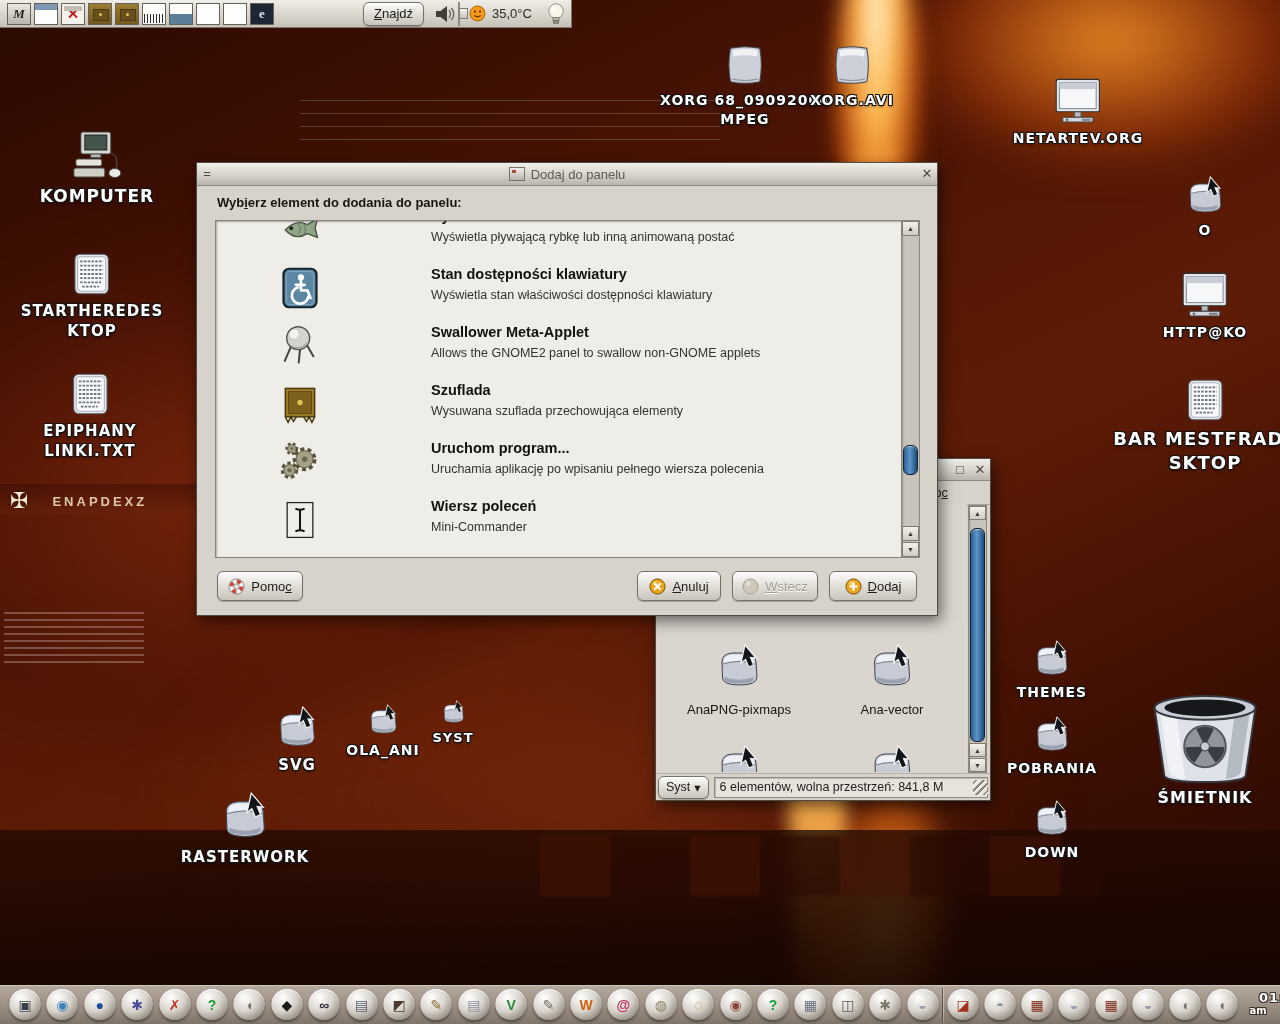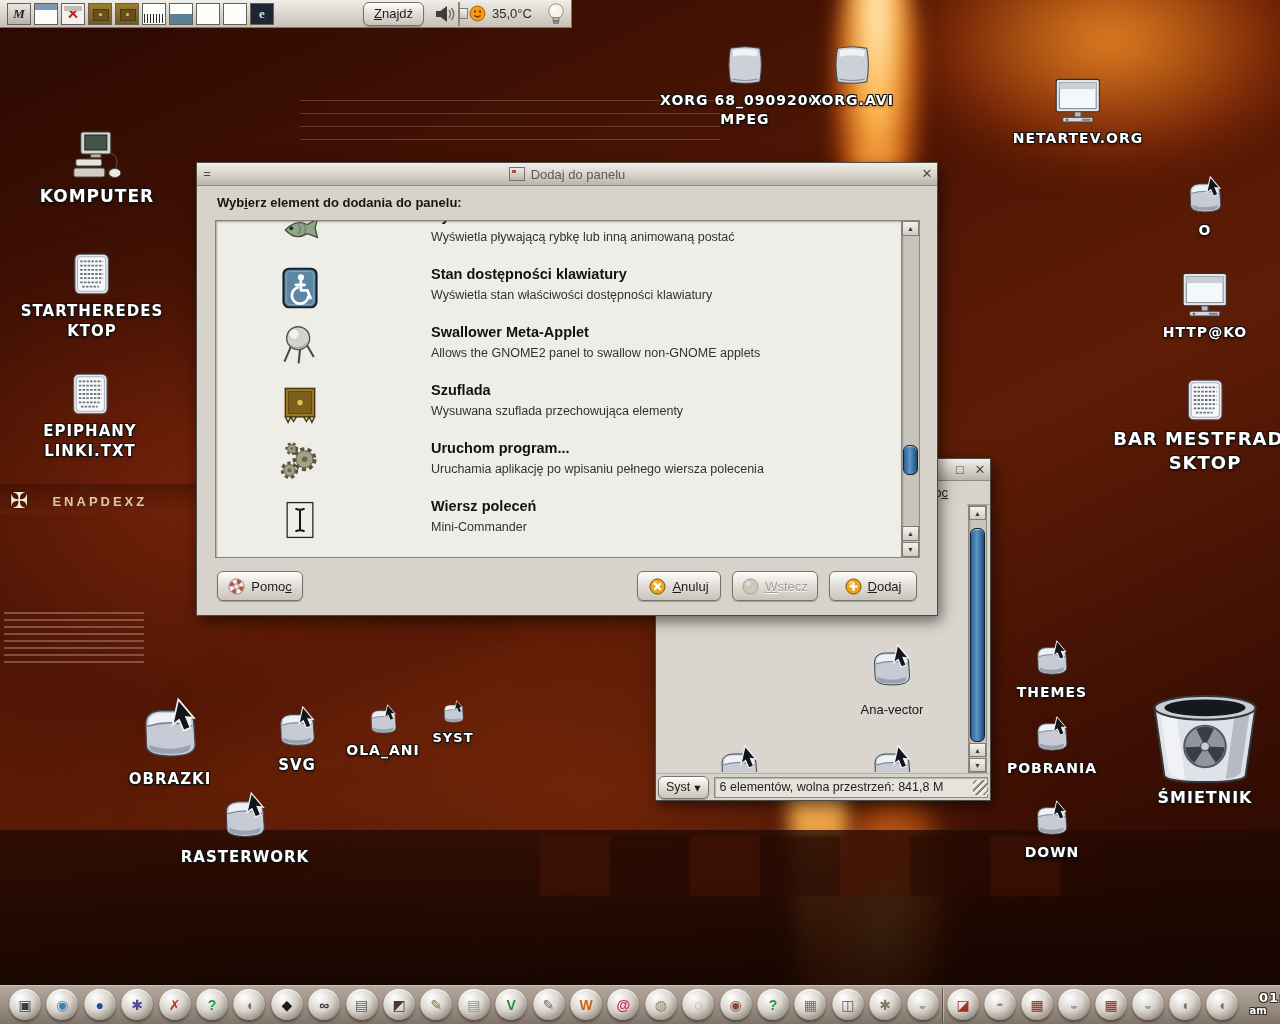--- a/index.html
+++ b/index.html
@@ -299,21 +299,21 @@
             <path d="M9 17 Q9 11 18 10.5 L30 10.5 Q39 11 39 17 L39.3 19 Q24 14.5 8.9 19 Z" fill="#eef1f5"></path>
             <path d="M8 20 Q24 15 40 20" stroke="#79808e" fill="none"></path>
             <path d="M9.5 33 Q24 38.5 38.5 33 L38.5 35 Q38 39.5 24 39.5 Q10 39.5 9.5 35 Z" fill="#9aa1b0"></path>
             <path d="M30 1 L41 14 L35.5 13.4 L38.6 21 L33.8 23 L30.6 15.4 L26 19 Z" fill="#111418" stroke="#f2f2f2" stroke-width="1.2"></path>
           </svg>
         </div>
         <div class="dlabel" style="font-size: 14px;">
           <div>POBRANIA</div>
         </div>
       </div>
-      <div class="dicon" style="left: 1052px; top: 800px; text-decoration: underline;">
+      <div class="dicon" style="left: 1052px; top: 800px;">
         <div class="dicon-img" style="width: 42px; height: 40px;">
           <svg viewBox="0 0 48 48" width="42" height="40">
             <path d="M7 18 Q7 10 17 9 L31 9 Q41 10 41 18 L42 33 Q42 41 24.5 41 Q7 41 7.5 33 Z" fill="#c6cbd5" stroke="#3f444e"></path>
             <path d="M9 17 Q9 11 18 10.5 L30 10.5 Q39 11 39 17 L39.3 19 Q24 14.5 8.9 19 Z" fill="#eef1f5"></path>
             <path d="M8 20 Q24 15 40 20" stroke="#79808e" fill="none"></path>
             <path d="M9.5 33 Q24 38.5 38.5 33 L38.5 35 Q38 39.5 24 39.5 Q10 39.5 9.5 35 Z" fill="#9aa1b0"></path>
             <path d="M30 1 L41 14 L35.5 13.4 L38.6 21 L33.8 23 L30.6 15.4 L26 19 Z" fill="#111418" stroke="#f2f2f2" stroke-width="1.2"></path>
           </svg>
         </div>
         <div class="dlabel" style="font-size: 14px;">
@@ -332,34 +332,20 @@
             <path d="M65 57 L56 39.5 A20 20 0 0 1 74 39.5 Z" fill="#3a3d43"></path>
             <path d="M65 57 L56 39.5 A20 20 0 0 1 74 39.5 Z" fill="#3a3d43" transform="rotate(120 65 57)"></path>
             <path d="M65 57 L56 39.5 A20 20 0 0 1 74 39.5 Z" fill="#3a3d43" transform="rotate(240 65 57)"></path>
             <circle cx="65" cy="57" r="4.5" fill="#caccd2" stroke="#3a3d43"></circle>
           </svg>
         </div>
         <div class="dlabel" style="font-size: 16px;">
           <div>ŚMIETNIK</div>
         </div>
       </div>
-      <div class="dicon" style="left: 170px; top: 698px;">
-        <div class="dicon-img" style="width: 72px; height: 68px;">
-          <svg viewBox="0 0 48 48" width="72" height="68">
-            <path d="M7 18 Q7 10 17 9 L31 9 Q41 10 41 18 L42 33 Q42 41 24.5 41 Q7 41 7.5 33 Z" fill="#c6cbd5" stroke="#3f444e"></path>
-            <path d="M9 17 Q9 11 18 10.5 L30 10.5 Q39 11 39 17 L39.3 19 Q24 14.5 8.9 19 Z" fill="#eef1f5"></path>
-            <path d="M8 20 Q24 15 40 20" stroke="#79808e" fill="none"></path>
-            <path d="M9.5 33 Q24 38.5 38.5 33 L38.5 35 Q38 39.5 24 39.5 Q10 39.5 9.5 35 Z" fill="#9aa1b0"></path>
-            <path d="M30 1 L41 14 L35.5 13.4 L38.6 21 L33.8 23 L30.6 15.4 L26 19 Z" fill="#111418" stroke="#f2f2f2" stroke-width="1.2"></path>
-          </svg>
-        </div>
-        <div class="dlabel" style="font-size: 15px;">
-          <div>OBRAZKI</div>
-        </div>
-      </div>
       <div class="dicon" style="left: 297px; top: 706px;">
         <div class="dicon-img" style="width: 50px; height: 46px;">
           <svg viewBox="0 0 48 48" width="50" height="46">
             <path d="M7 18 Q7 10 17 9 L31 9 Q41 10 41 18 L42 33 Q42 41 24.5 41 Q7 41 7.5 33 Z" fill="#c6cbd5" stroke="#3f444e"></path>
             <path d="M9 17 Q9 11 18 10.5 L30 10.5 Q39 11 39 17 L39.3 19 Q24 14.5 8.9 19 Z" fill="#eef1f5"></path>
             <path d="M8 20 Q24 15 40 20" stroke="#79808e" fill="none"></path>
             <path d="M9.5 33 Q24 38.5 38.5 33 L38.5 35 Q38 39.5 24 39.5 Q10 39.5 9.5 35 Z" fill="#9aa1b0"></path>
             <path d="M30 1 L41 14 L35.5 13.4 L38.6 21 L33.8 23 L30.6 15.4 L26 19 Z" fill="#111418" stroke="#f2f2f2" stroke-width="1.2"></path>
           </svg>
         </div>
@@ -414,20 +400,30 @@
   <div id="fm" class="gtk-window">
     <div class="titlebar">
       <div class="title-center"></div>
       <div class="tbtn">□</div>
       <div class="tbtn">✕</div>
     </div>
     <div id="fm-menubar">
       <span id="fm-menu-help"><span>Pomo</span><span class="mn">c</span><span></span></span>
     </div>
     <div id="fm-content">
+        <div class="fmicon" style="left: 82px; top: 140px;">
+          <div><svg viewBox="0 0 48 48" width="48" height="48">
+              <path d="M7 18 Q7 10 17 9 L31 9 Q41 10 41 18 L42 33 Q42 41 24.5 41 Q7 41 7.5 33 Z" fill="#c6cbd5" stroke="#3f444e"></path>
+              <path d="M9 17 Q9 11 18 10.5 L30 10.5 Q39 11 39 17 L39.3 19 Q24 14.5 8.9 19 Z" fill="#eef1f5"></path>
+              <path d="M8 20 Q24 15 40 20" stroke="#79808e" fill="none"></path>
+              <path d="M9.5 33 Q24 38.5 38.5 33 L38.5 35 Q38 39.5 24 39.5 Q10 39.5 9.5 35 Z" fill="#9aa1b0"></path>
+              <path d="M30 1 L41 14 L35.5 13.4 L38.6 21 L33.8 23 L30.6 15.4 L26 19 Z" fill="#111418" stroke="#f2f2f2" stroke-width="1.2"></path>
+            </svg></div>
+          <div class="flabel">AnaPNG-pixmaps</div>
+        </div>
         <div class="fmicon" style="left: 235px; top: 140px;">
           <div><svg viewBox="0 0 48 48" width="48" height="48">
               <path d="M7 18 Q7 10 17 9 L31 9 Q41 10 41 18 L42 33 Q42 41 24.5 41 Q7 41 7.5 33 Z" fill="#c6cbd5" stroke="#3f444e"></path>
               <path d="M9 17 Q9 11 18 10.5 L30 10.5 Q39 11 39 17 L39.3 19 Q24 14.5 8.9 19 Z" fill="#eef1f5"></path>
               <path d="M8 20 Q24 15 40 20" stroke="#79808e" fill="none"></path>
               <path d="M9.5 33 Q24 38.5 38.5 33 L38.5 35 Q38 39.5 24 39.5 Q10 39.5 9.5 35 Z" fill="#9aa1b0"></path>
               <path d="M30 1 L41 14 L35.5 13.4 L38.6 21 L33.8 23 L30.6 15.4 L26 19 Z" fill="#111418" stroke="#f2f2f2" stroke-width="1.2"></path>
             </svg></div>
           <div class="flabel">Ana-vector</div>
         </div>

